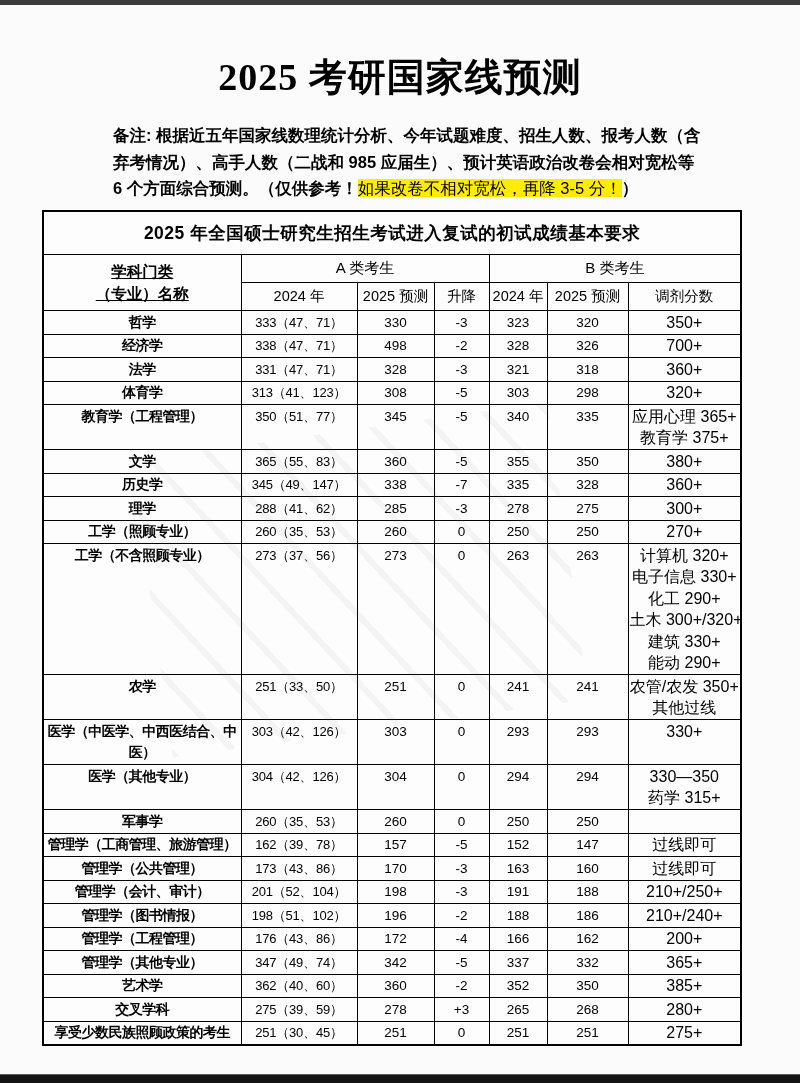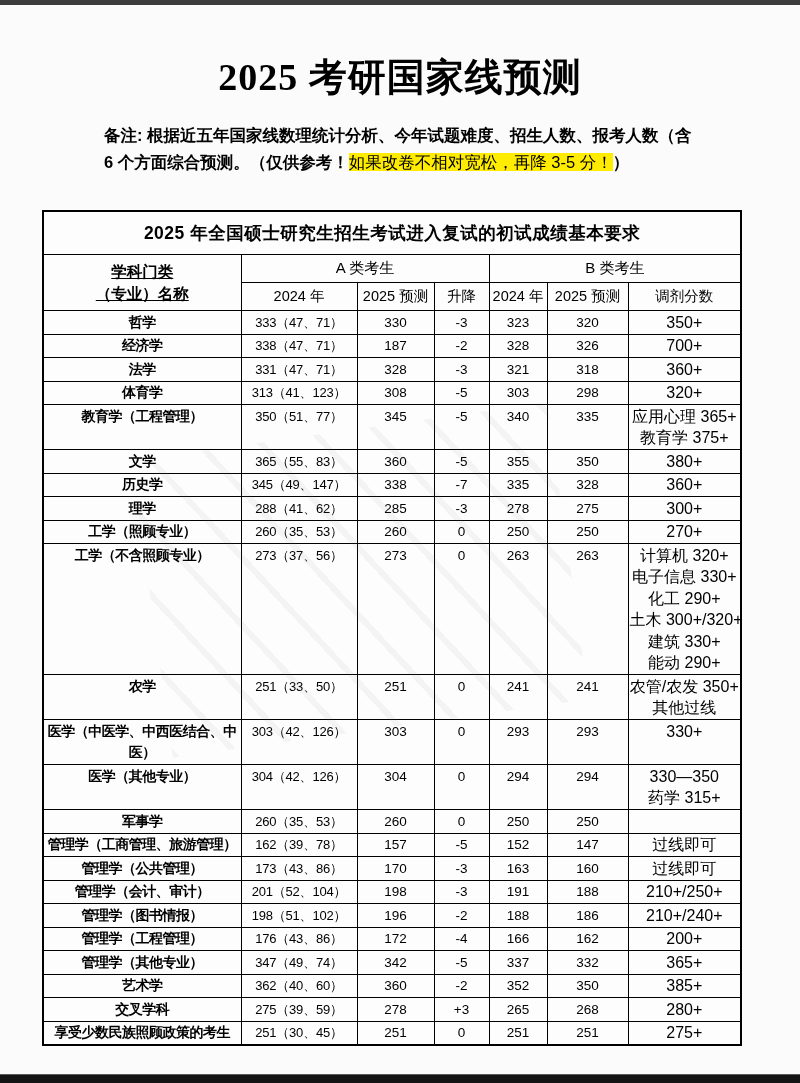--- a/index.html
+++ b/index.html
@@ -23,21 +23,21 @@
   }
 
   .doc-title {
     position: absolute; top: 52px; left: 0; width: 800px;
     text-align: center;
     font-family: "Liberation Serif", "DejaVu Serif", serif;
     font-weight: 700; font-size: 38px; letter-spacing: 1px;
   }
 
   .note {
-    position: absolute; top: 122px; left: 104px; width: 610px;
+    position: absolute; top: 122px; left: 113px; width: 610px;
     font-size: 16.5px; line-height: 26.5px; font-weight: 600;
   }
   .note .hl {
     background: #ffec00; font-weight: 400;
   }
 
   .score-table-wrap { position: absolute; top: 210px; left: 42px; border-radius: 14px; }
 
   table.score-table {
     border-collapse: collapse; table-layout: fixed;
@@ -88,20 +88,21 @@
 <body>
 
 <div class="page">
 
   <div class="topbar"></div>
 
   <div class="doc-title">2025 考研国家线预测</div>
 
   <div class="note">
     <div>备注: 根据近五年国家线数理统计分析、今年试题难度、招生人数、报考人数（含</div>
+    <div>弃考情况）、高手人数（二战和 985 应届生）、预计英语政治改卷会相对宽松等</div>
     <div><span>6 个方面综合预测。（仅供参考！</span><span class="hl">如果改卷不相对宽松，再降 3-5 分！</span><span>）</span></div>
   </div>
 
   <div class="score-table-wrap">
     <table class="score-table">
       <colgroup>
         <col style="width:198px">
           <col style="width:116px">
           <col style="width:77px">
         <col style="width:55px">
@@ -134,21 +135,21 @@
             <td class="c1">333（47、71）</td>
             <td class="c2">330</td>
             <td class="c3">-3</td>
             <td class="c4">323</td>
             <td class="c5">320</td>
             <td class="c6">350+</td>
           </tr>
           <tr>
             <td class="c0">经济学</td>
             <td class="c1">338（47、71）</td>
-            <td class="c2">187</td>
+            <td class="c2">498</td>
             <td class="c3">-2</td>
             <td class="c4">328</td>
             <td class="c5">326</td>
             <td class="c6">700+</td>
           </tr>
           <tr>
             <td class="c0">法学</td>
             <td class="c1">331（47、71）</td>
             <td class="c2">328</td>
             <td class="c3">-3</td>

